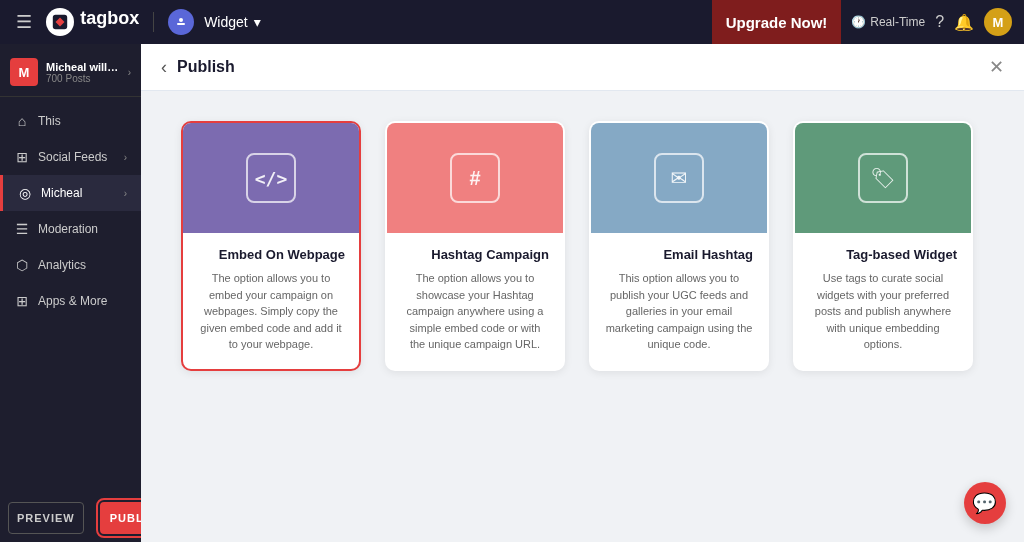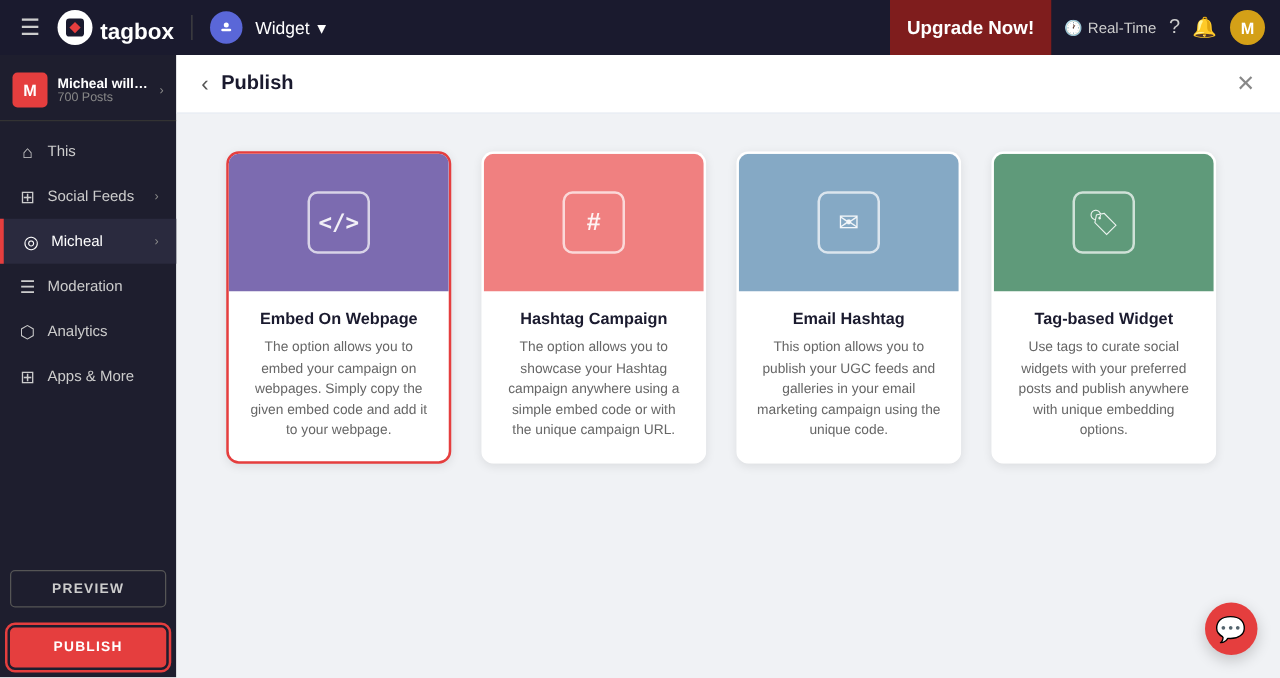--- a/index.html
+++ b/index.html
@@ -8,21 +8,21 @@
     
     .topnav {
       background: #1a1a2e;
       height: 44px;
       display: flex;
       align-items: center;
       padding: 0 12px;
       gap: 10px;
       flex-shrink: 0;
     }
-    .topnav-logo { display: flex; align-items: flex-end; gap: 6px; color: #fff; font-size: 18px; font-weight: 700; }
+    .topnav-logo { display: flex; align-items: flex-start; gap: 6px; color: #fff; font-size: 18px; font-weight: 700; }
     .topnav-logo-icon { width: 28px; height: 28px; background: #fff; border-radius: 50%; display: flex; align-items: center; justify-content: center; }
     .topnav-logo-icon svg { width: 18px; height: 18px; }
     .topnav-divider { width: 1px; height: 20px; background: #444; margin: 0 4px; }
     .hamburger-btn { color: #ccc; background: none; border: none; cursor: pointer; font-size: 18px; padding: 4px; }
     .widget-selector { display: flex; align-items: center; gap: 6px; color: #fff; font-size: 14px; cursor: pointer; background: none; border: none; }
     .widget-avatar { width: 26px; height: 26px; background: #5a67d8; border-radius: 50%; display: flex; align-items: center; justify-content: center; font-size: 12px; color: #fff; }
     .topnav-spacer { flex: 1; }
     .upgrade-btn { background: #7f1d1d; color: #fff; border: none; border-radius: 4px; padding: 22px 14px; font-size: 15px; font-weight: 600; cursor: pointer; }
     .topnav-realtime { display: flex; align-items: center; gap: 4px; font-size: 12px; color: #ccc; }
     .user-avatar-top { width: 28px; height: 28px; background: #d4a017; border-radius: 50%; display: flex; align-items: center; justify-content: center; color: #fff; font-size: 13px; font-weight: 700; cursor: pointer; }
@@ -65,21 +65,21 @@
       padding: 10px 14px;
       color: #ccc; font-size: 12px; cursor: pointer;
       position: relative;
     }
     .sidebar-item.active { color: #fff; background: #2a2a3e; border-left: 3px solid #e53e3e; }
     .sidebar-item.active .sidebar-item-icon { color: #fff; }
     .sidebar-item-icon { font-size: 14px; width: 16px; text-align: center; flex-shrink: 0; }
     .sidebar-item-label { flex: 1; }
     .sidebar-item-arrow { font-size: 10px; color: #888; }
 
-    .sidebar-bottom { padding: 8px; display: flex; flex-direction: column; gap: 16px; }
+    .sidebar-bottom { padding: 8px; display: flex; flex-direction: row; gap: 16px; }
     .preview-btn {
       background: transparent; border: 1px solid #555; color: #ccc;
       border-radius: 4px; padding: 8px; font-size: 11px; font-weight: 600;
       cursor: pointer; text-align: center; letter-spacing: 1px;
     }
     .publish-btn {
       background: #e53e3e; border: 2px solid #e53e3e; color: #fff;
       border-radius: 4px; padding: 8px; font-size: 11px; font-weight: 700;
       cursor: pointer; text-align: center; letter-spacing: 1px;
       outline: 2px solid #e53e3e; outline-offset: 2px;
@@ -132,21 +132,21 @@
       justify-content: center;
     }
     .pub-card-icon-box {
       width: 50px; height: 50px;
       border: 2px solid rgba(255,255,255,0.7);
       border-radius: 8px;
       display: flex; align-items: center; justify-content: center;
       font-size: 22px; color: rgba(255,255,255,0.9);
     }
     .pub-card-body { padding: 14px 14px 16px; }
-    .pub-card-title { font-size: 13px; font-weight: 700; color: #1a1a2e; margin-bottom: 8px; text-align: center; }
+    .pub-card-title { font-size: 13px; font-weight: 700; color: #1a1a2e; margin-bottom: 8px; text-align: right; }
     .pub-card-desc { font-size: 11px; color: #666; line-height: 1.5; text-align: center; }
 
     .chat-fab {
       position: fixed;
       bottom: 18px;
       right: 18px;
       width: 42px; height: 42px;
       background: #e53e3e;
       border-radius: 50%;
       display: flex; align-items: center; justify-content: center;

